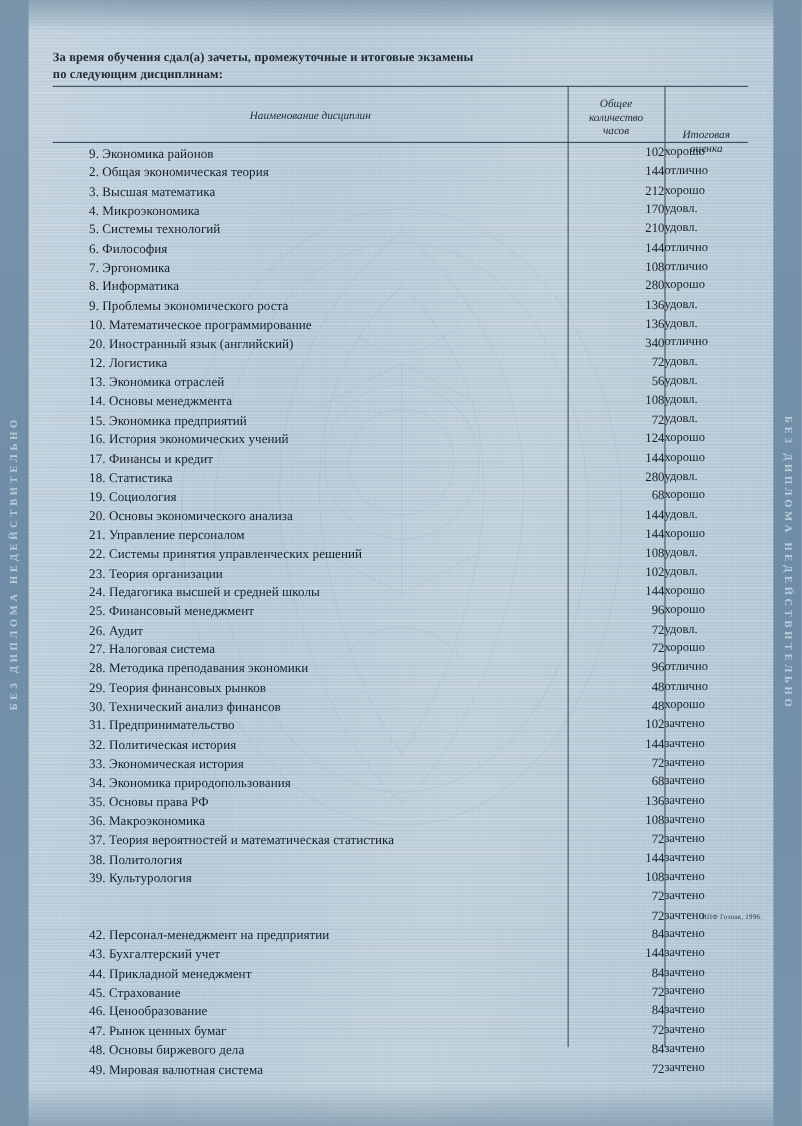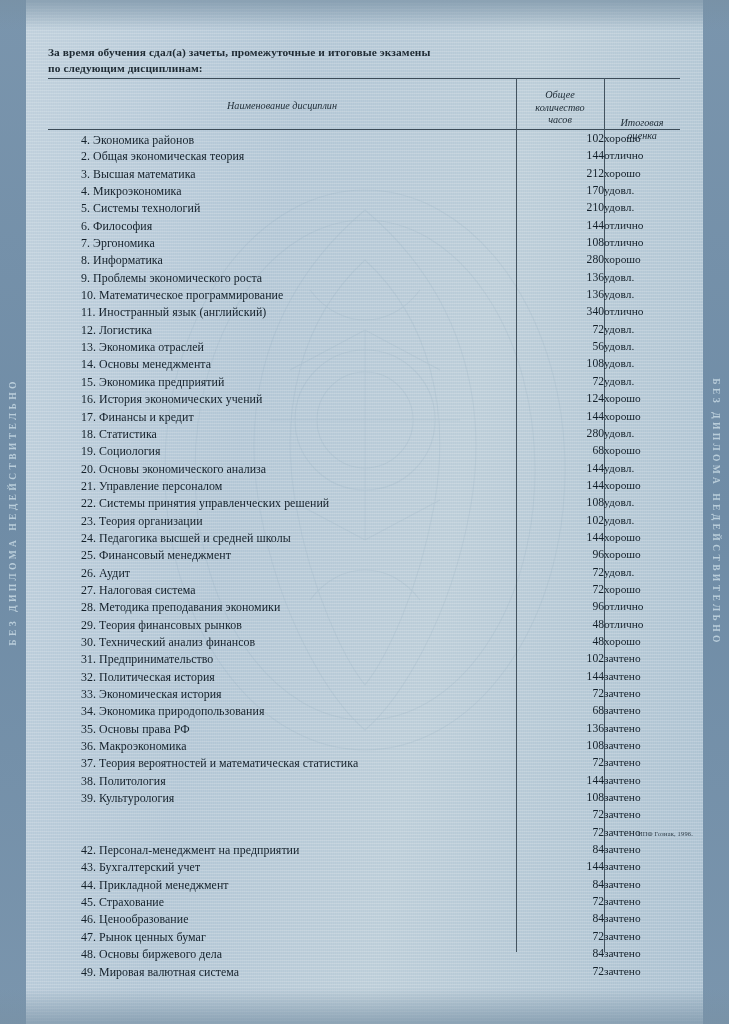--- a/index.html
+++ b/index.html
@@ -254,21 +254,21 @@
         <div class="th mark">
           <div>Итоговая</div>
           <div>оценка</div>
         </div>
         <div class="vline v1"></div>
         <div class="vline v2"></div>
       </div>
 
       <div class="rows" id="rows">
           <div class="row first">
-            <div class="name">4. Экономика районов</div>
+            <div class="name">9. Экономика районов</div>
             <div class="num">102</div>
             <div class="grade">хорошо</div>
           </div>
           <div class="row">
             <div class="name">2. Общая экономическая теория</div>
             <div class="num">144</div>
             <div class="grade">отлично</div>
           </div>
           <div class="row">
             <div class="name">3. Высшая математика</div>
@@ -304,21 +304,21 @@
             <div class="name">9. Проблемы экономического роста</div>
             <div class="num">136</div>
             <div class="grade">удовл.</div>
           </div>
           <div class="row">
             <div class="name">10. Математическое программирование</div>
             <div class="num">136</div>
             <div class="grade">удовл.</div>
           </div>
           <div class="row">
-            <div class="name">11. Иностранный язык (английский)</div>
+            <div class="name">20. Иностранный язык (английский)</div>
             <div class="num">340</div>
             <div class="grade">отлично</div>
           </div>
           <div class="row">
             <div class="name">12. Логистика</div>
             <div class="num">72</div>
             <div class="grade">удовл.</div>
           </div>
           <div class="row">
             <div class="name">13. Экономика отраслей</div>

